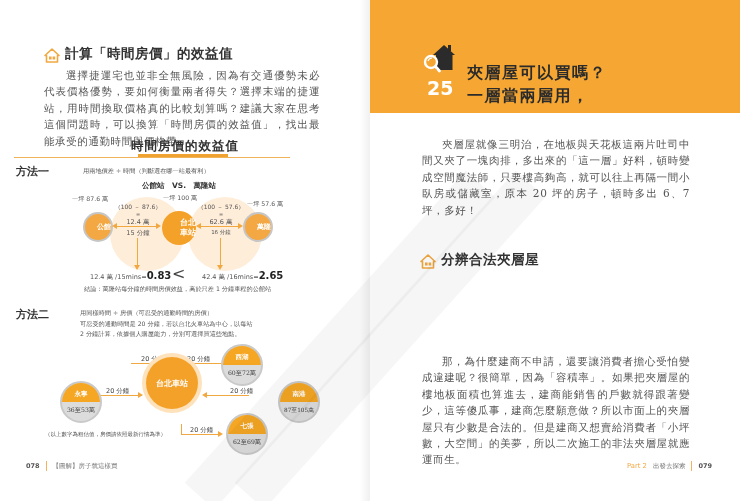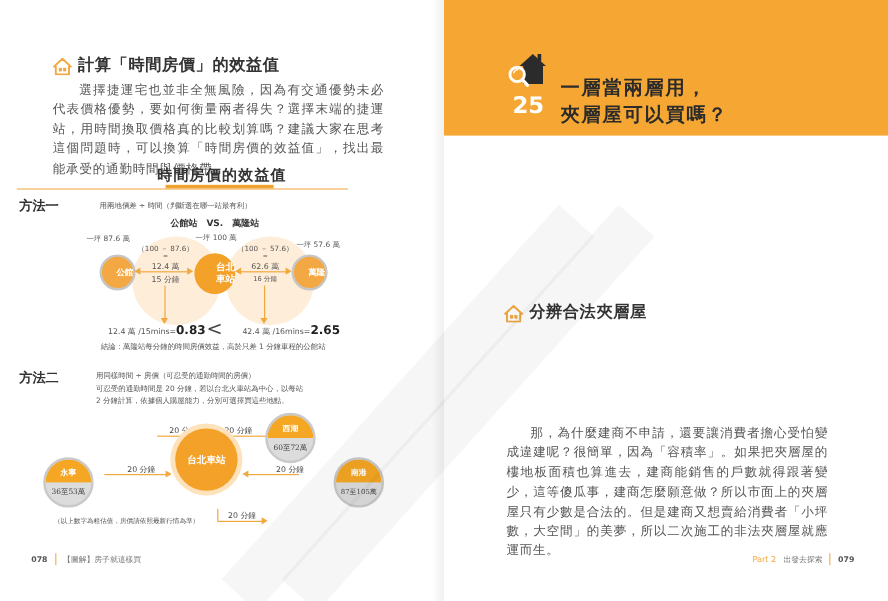--- a/index.html
+++ b/index.html
@@ -173,27 +173,31 @@
     <div class="min-label" style="left:141px; top:355px;">20 分鐘</div>
     <div class="min-label" style="left:187px; top:355px;">20 分鐘</div>
     <div class="min-label" style="left:106px; top:387px;">20 分鐘</div>
     <div class="min-label" style="left:230px; top:387px;">20 分鐘</div>
     <div class="min-label" style="left:190px; top:426px;">20 分鐘</div>
 
     <div class="pnode" style="left:221px; top:344px;">
       <div class="top">西湖</div>
       <div class="bot">60至72萬</div>
     </div>
-    <div class="pnode" style="left:36px; top:381px;">
+    <div class="pnode" style="left:60px; top:381px;">
       <div class="top">永寧</div>
       <div class="bot">36至53萬</div>
     </div>
     <div class="pnode" style="left:278px; top:381px;">
       <div class="top">南港</div>
       <div class="bot" style="font-size:5.8px;">87至105萬</div>
+    </div>
+    <div class="pnode" style="left:226px; top:413px;">
+      <div class="top">七張</div>
+      <div class="bot">62至69萬</div>
     </div>
 
     <div class="center2">台北車站</div>
 
     <div class="small-sans" style="left:45px; top:431px; font-size:5.5px;">（以上數字為粗估值，房價請依照最新行情為準）</div>
 
     <div class="footer-left">
       <span class="pnum">078</span>
       <span class="fbar"></span>
       <span class="ftxt">【圖解】房子就這樣買</span>
@@ -207,24 +211,25 @@
 
     <svg class="chapter-icon" viewBox="0 0 36 36">
       <path d="M13 15 L24 5 L35 15 L32.5 15 L32.5 30 L16 30 L16 15 Z" fill="#2b2b2b"></path>
       <rect x="28" y="5" width="3" height="6" fill="#2b2b2b"></rect>
       <circle cx="11" cy="22" r="6" fill="none" stroke="#fff" stroke-width="2.4"></circle>
       <line x1="15.5" y1="26.5" x2="19.5" y2="31" stroke="#fff" stroke-width="2.8" stroke-linecap="round"></line>
       <path d="M8 21 Q9 18 12 18" fill="none" stroke="#fff" stroke-width="1.2"></path>
     </svg>
     <div class="chapter-num">25</div>
     <div class="chapter-title">
+      <div>夾層屋可以買嗎？</div>
       <div>一層當兩層用，</div>
-      <div>夾層屋可以買嗎？</div>
-    </div>
-
+    </div>
+
+    <p class="para" style="left:52px; top:136px; width:268px; text-indent:20px;">夾層屋就像三明治，在地板與天花板這兩片吐司中間又夾了一塊肉排，多出來的「這一層」好料，頓時變成空間魔法師，只要樓高夠高，就可以往上再隔一間小臥房或儲藏室，原本 20 坪的房子，頓時多出 6、7 坪，多好！</p>
 
     <div class="sec-heading" style="left:50px; top:251px;">
       <svg class="house" viewBox="0 0 16 15">
         <path d="M8 1 L15 7.5 L13.5 7.5 L13.5 14 L2.5 14 L2.5 7.5 L1 7.5 Z" fill="none" stroke="#f2a840" stroke-width="1.6" stroke-linejoin="round"></path>
         <rect x="5" y="8.5" width="2.6" height="3" fill="#f2a840"></rect>
         <rect x="8.6" y="8.5" width="2.6" height="3" fill="#f2a840"></rect>
       </svg>
       <span class="txt">分辨合法夾層屋</span>
     </div>
 

